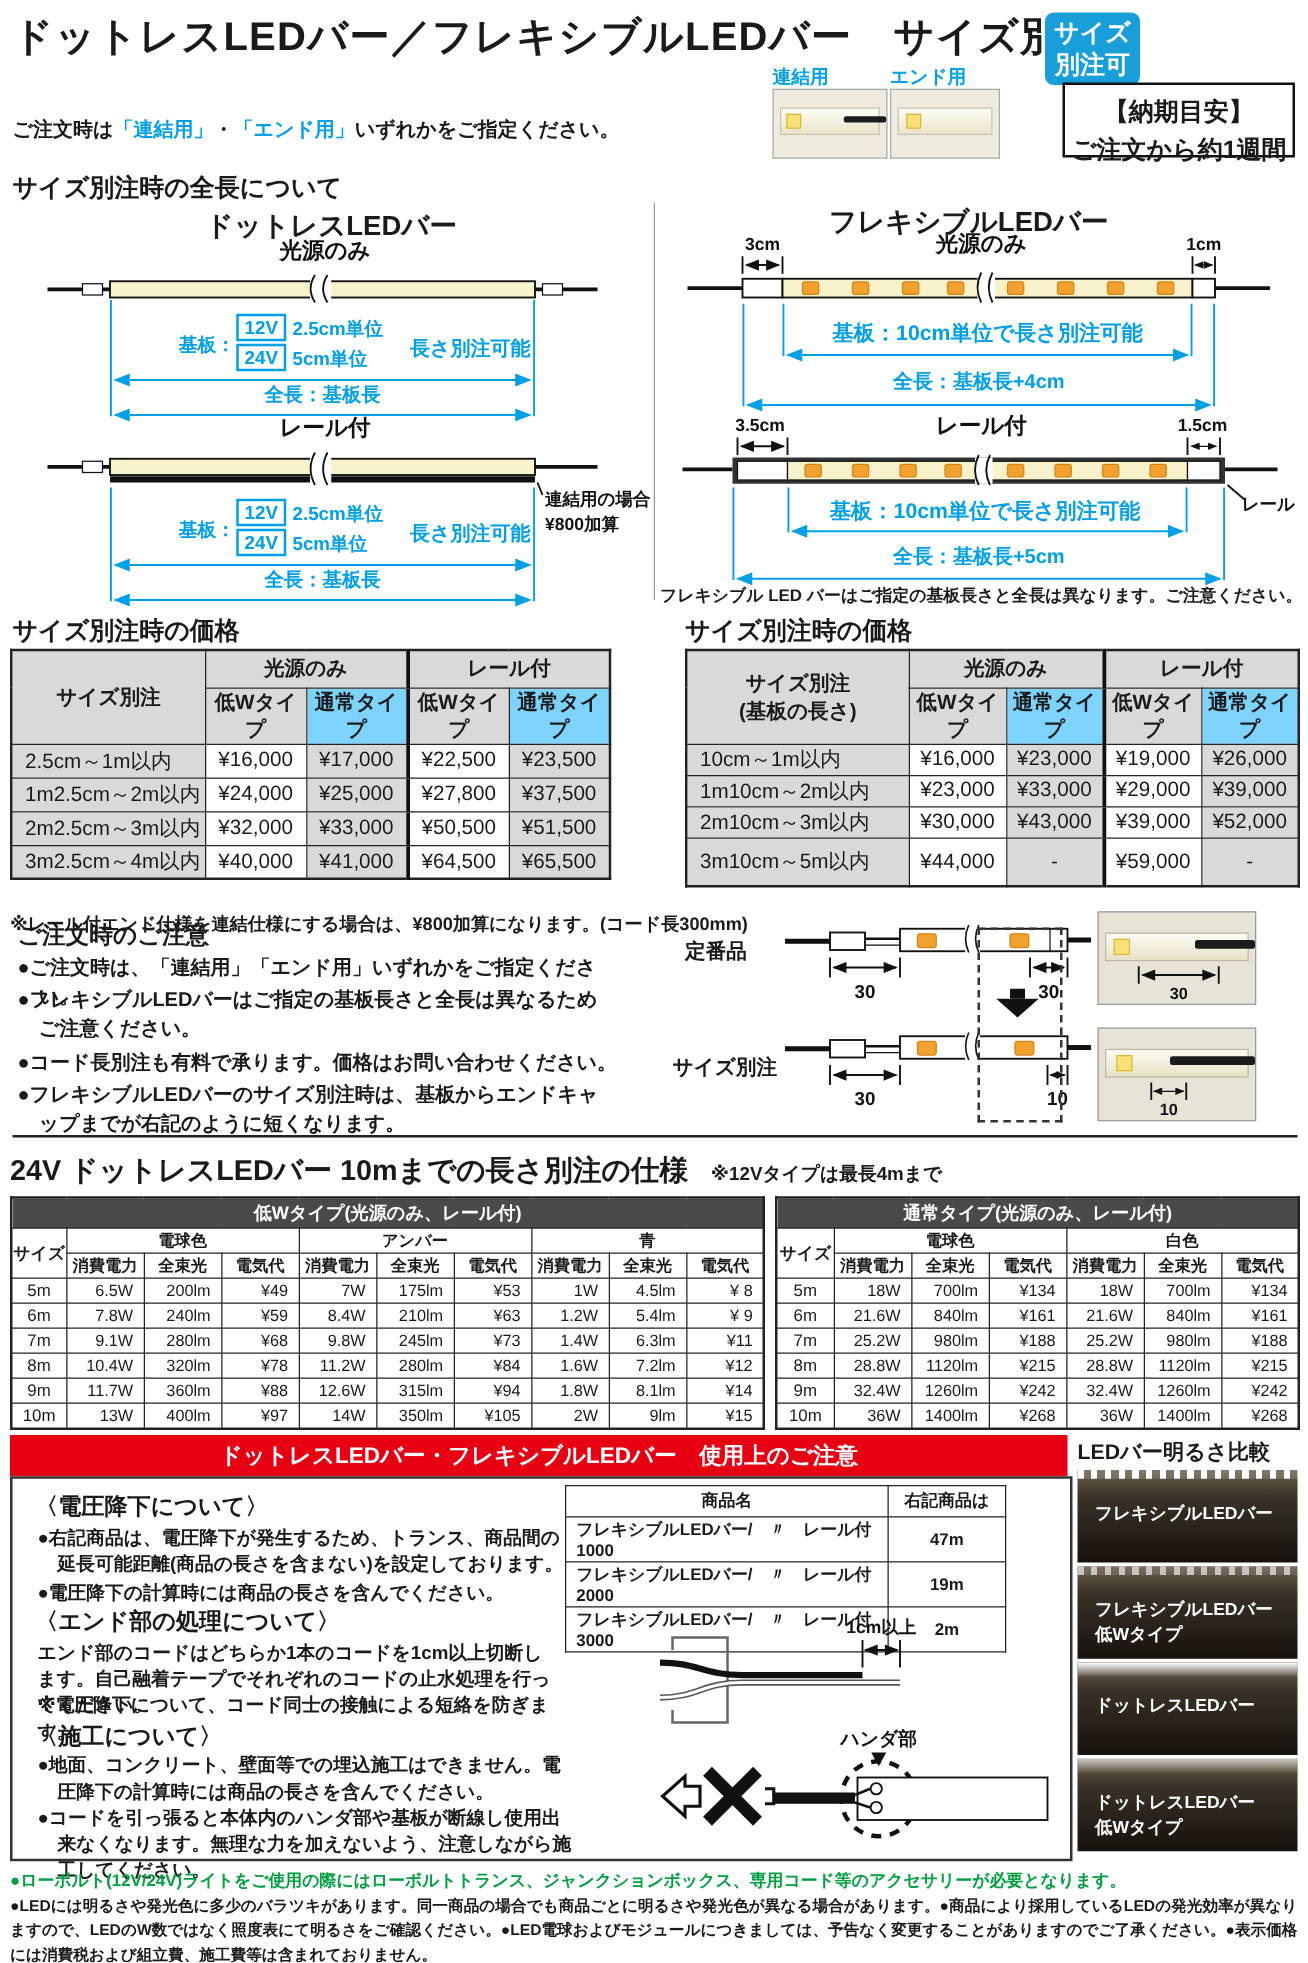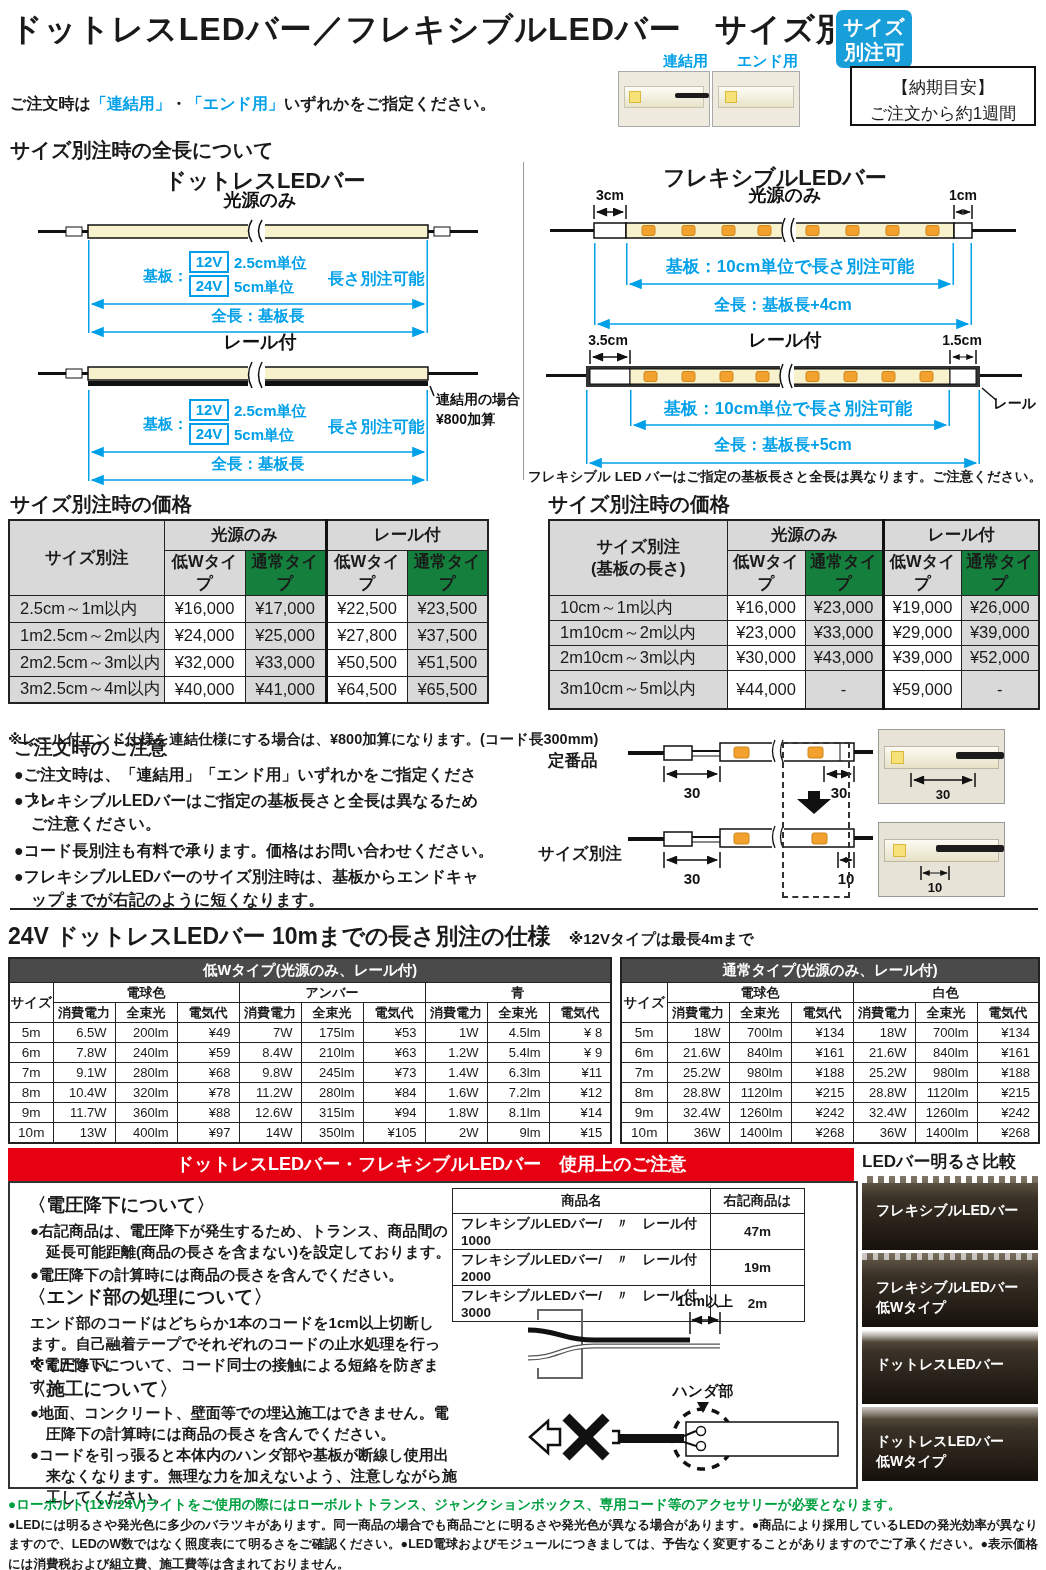--- a/index.html
+++ b/index.html
@@ -5,37 +5,37 @@
   html,body{margin:0;padding:0;background:#fff;}
   body{font-family:"Liberation Sans","DejaVu Sans",sans-serif;color:#1a1a1a;}
   #canvas{position:relative;width:1046px;height:1570px;background:#fff;overflow:hidden;}
   .abs{position:absolute;}
   .cyan{color:#00a0e9;}
   
   .page-title{font-size:32px;font-weight:bold;letter-spacing:1px;}
   .badge{background:#189fd9;color:#fff;border-radius:7px;text-align:center;font-weight:bold;font-size:20px;line-height:1.25;padding-top:5px;}
   .intro1{font-size:20px;font-weight:bold;}
   .intro2{font-size:16px;font-weight:bold;}
-  .photo-label{color:#00a0e9;font-weight:bold;font-size:15px;text-align:right;}
+  .photo-label{color:#00a0e9;font-weight:bold;font-size:15px;text-align:left;}
   .hphoto{background:#efeade;border:1px solid #aaa;}
   .hstrip{position:absolute;left:5px;right:5px;top:14px;height:20px;background:linear-gradient(#fdfdf6,#e9e3c9);border:1px solid #c9c4b2;}
   .hled{position:absolute;width:10px;height:10px;background:#f7e27a;border:1px solid #d8b93c;}
   .hcord{position:absolute;height:5px;background:#1c1c1c;border-radius:2px;}
-  .delivery{border:2px solid #111;text-align:center;font-size:17px;font-weight:normal;line-height:1.5;padding-top:7px;}
+  .delivery{border:2px solid #111;text-align:center;font-size:20px;font-weight:bold;line-height:1.5;padding-top:7px;}
   
   .sec-h{font-size:20px;font-weight:bold;}
   .diagram-title{font-size:22px;font-weight:bold;text-align:center;}
   .vdiv{background:#999;width:1px;}
   .hdiv{background:#222;height:2px;}
   .flex-note{font-size:13.5px;font-weight:bold;white-space:nowrap;}
   
   table.ptable{border-collapse:collapse;position:absolute;table-layout:fixed;border:2px solid #222;}
   table.ptable td{border:1px solid #222;text-align:center;vertical-align:middle;padding:0;overflow:hidden;}
   .hd{background:#d9d9d9;font-weight:bold;font-size:16px;}
-  .hd.dk{background:#15803d;}
+  .hd.dk{background:#7dd3fc;}
   .lab{background:#d9d9d9;text-align:left !important;padding-left:10px !important;font-size:16.5px;}
   .g{background:#d9d9d9;}
   .bL{border-left:3px solid #111 !important;}
   table.price td{font-size:16.5px;}
   .price-note{font-size:14.5px;font-weight:600;margin-top:29px;}
   
   .notes-item{font-size:16px;font-weight:bold;line-height:1.42;padding-left:17px;text-indent:-17px;}
   .notes-h{font-size:19px;font-weight:bold;}
   
   .endcap-label{font-size:16.5px;font-weight:bold;}

